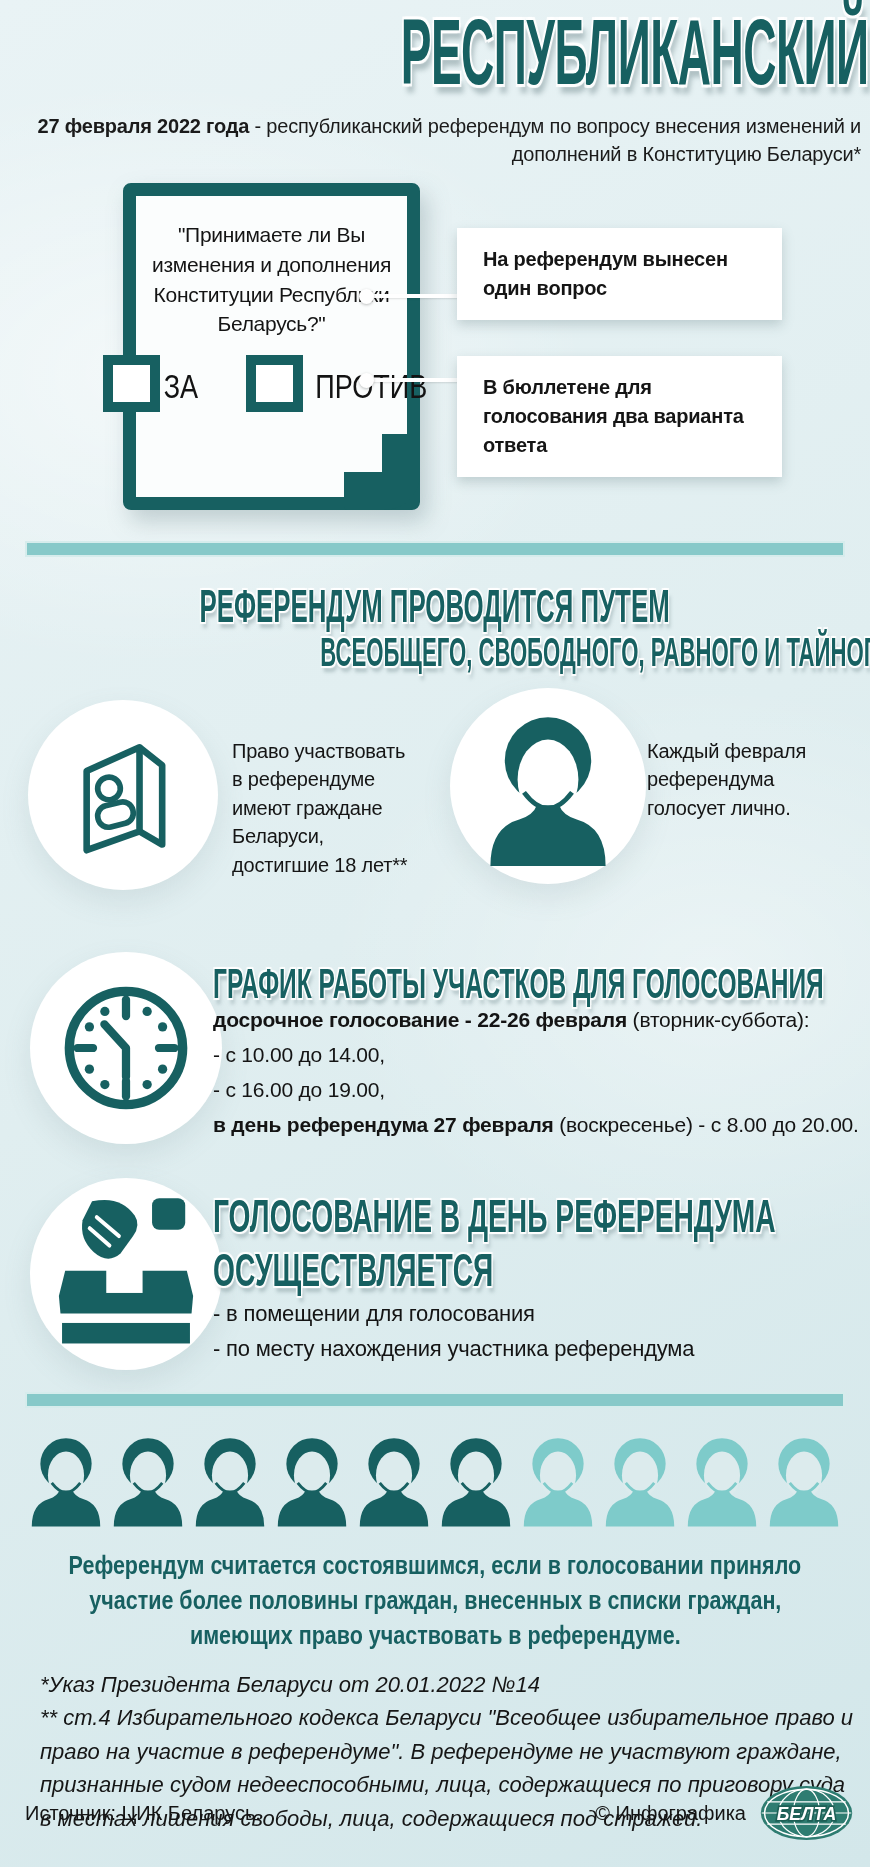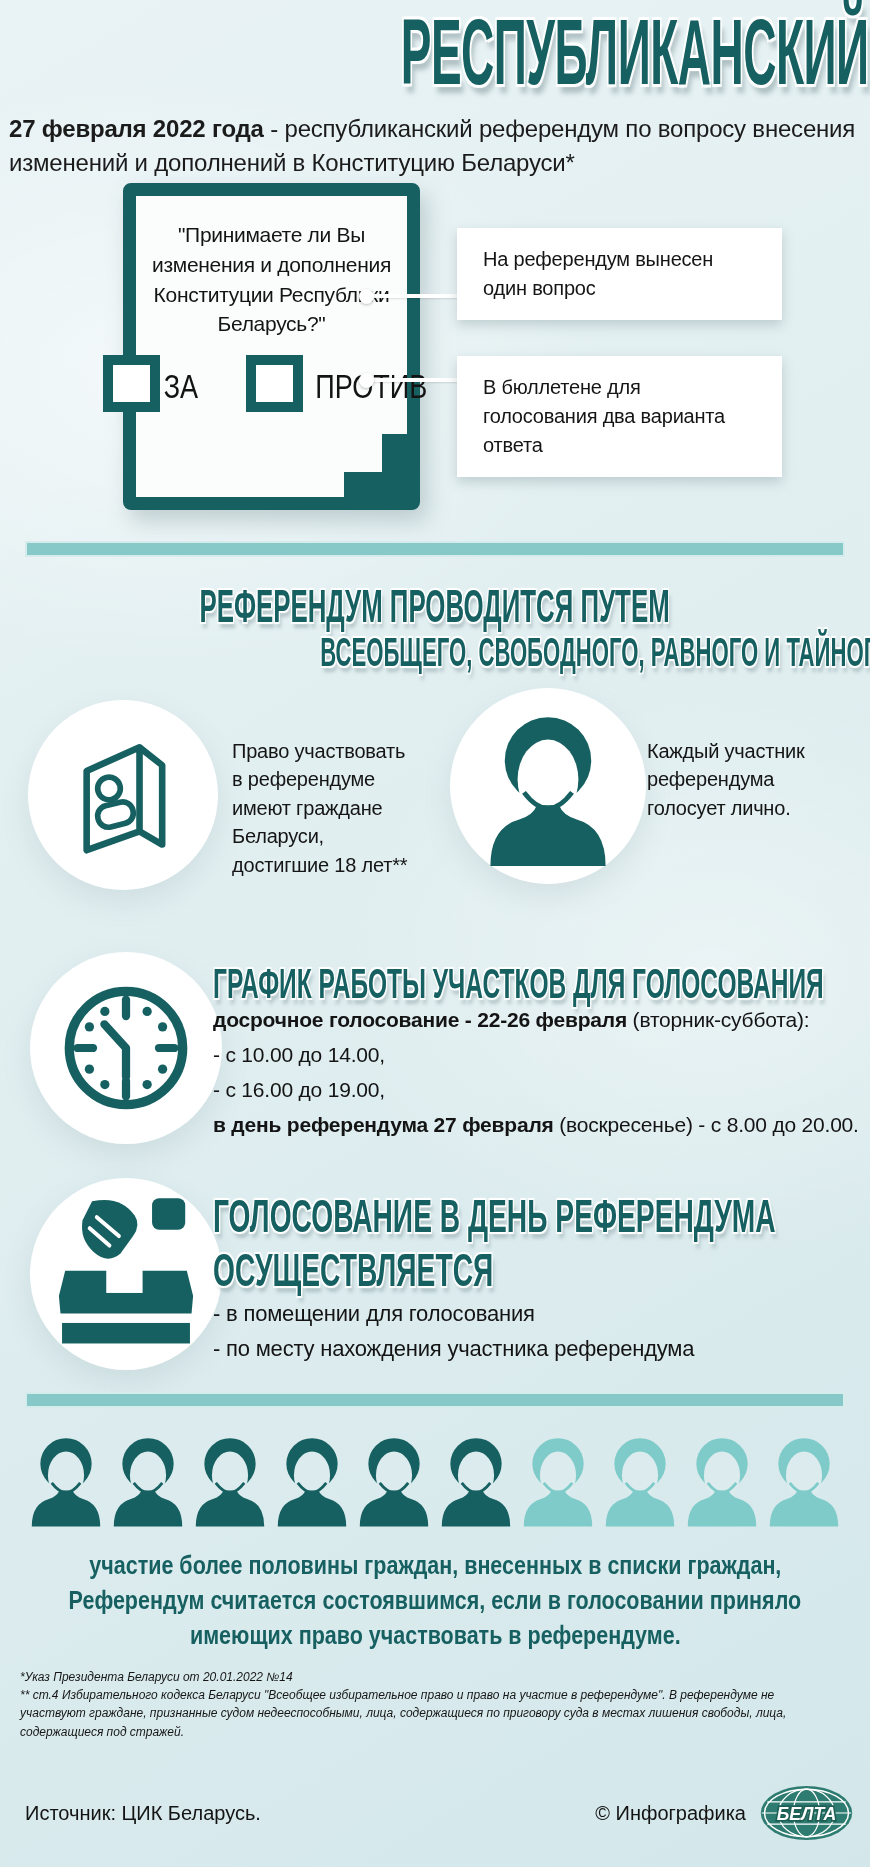--- a/index.html
+++ b/index.html
@@ -20,21 +20,21 @@
   .abs{position:absolute;}
   .condense{display:inline-block;white-space:nowrap;}
 
   
   .title{left:0;top:6px;width:870px;text-align:center;font-weight:bold;
          font-size:92px;line-height:1.02;color:var(--teal_dark);}
   .title .condense{transform:scaleX(.5);transform-origin:50% 50%;letter-spacing:-1px;
     text-shadow:3px 3px 1px rgba(255,255,255,.95),-3px -3px 1px rgba(255,255,255,.9),
                 3px -3px 1px rgba(255,255,255,.9),-3px 3px 1px rgba(255,255,255,.9),
                 7px 9px 7px rgba(95,120,125,.4);}
-  .subtitle{left:9px;top:112px;width:852px;text-align:left;font-size:24px;line-height:1.4;letter-spacing:-.2px;}
+  .subtitle{left:9px;top:112px;width:852px;text-align:right;font-size:20px;line-height:1.4;letter-spacing:-.2px;}
   .subtitle b{letter-spacing:-.2px;}
 
   
   .ballot{left:123px;top:183px;width:297px;height:327px;box-sizing:border-box;
           border:13px solid var(--teal_dark);border-radius:8px;background:#fbfdfd;
           box-shadow:7px 11px 22px rgba(110,135,140,.35);}
   .fold{position:absolute;right:-13px;bottom:-13px;width:76px;height:76px;
         background:var(--teal_dark);border-radius:0 0 36px 4px;}
   .fold::before{content:"";position:absolute;left:0;top:0;width:38px;height:38px;background:#fbfdfd;}
   .question{margin:24px 14px 0;text-align:center;font-size:21px;line-height:1.42;letter-spacing:-.3px;color:#141414;}
@@ -43,21 +43,21 @@
   .cbox{width:57px;height:57px;box-sizing:border-box;border:10px solid var(--teal_dark);background:#fff;}
   .cbox-label{margin-top:6px;font-size:33px;color:#131313;}
   .cbox-label .condense{transform:scaleX(.82);transform-origin:50% 50%;}
 
   
   .cline{position:absolute;height:4px;background:#fff;box-shadow:0 1px 2px rgba(0,0,0,.12);}
   .cdot{position:absolute;width:15px;height:15px;border-radius:50%;background:#fff;
         box-shadow:0 1px 3px rgba(0,0,0,.25);}
   .callout{position:absolute;width:325px;box-sizing:border-box;background:#fff;
            box-shadow:0 5px 11px rgba(100,125,130,.3);padding:17px 26px;
-           font-size:20px;line-height:1.45;letter-spacing:-.2px;color:#151515;}
+           font-size:20px;line-height:1.45;letter-spacing:-.2px;color:#151515;font-weight:bold;}
 
   
   .divider{position:absolute;left:25px;width:820px;height:16px;box-sizing:border-box;
            background:var(--divider);border:2px solid #d6ecec;}
 
   
   .sec-h{font-weight:bold;color:var(--teal_dark);line-height:1;}
   .sec-h .condense{transform-origin:0 50%;
     text-shadow:2px 2px 1px rgba(255,255,255,.95),-2px -2px 1px rgba(255,255,255,.9),
                 2px -2px 1px rgba(255,255,255,.9),-2px 2px 1px rgba(255,255,255,.9),
@@ -74,22 +74,22 @@
   .bullets{position:absolute;left:213px;top:1296px;font-size:22px;line-height:1.6;letter-spacing:-.2px;white-space:nowrap;color:#141414;}
 
   
   .people{position:absolute;left:28px;top:1430px;width:814px;display:flex;justify-content:space-between;}
   .people svg{display:block;}
   .quorum{position:absolute;left:0;top:1548px;width:870px;text-align:center;
           font-weight:bold;font-size:25px;line-height:1.4;color:var(--teal_dark);}
   .quorum .condense{transform:scaleX(.86);transform-origin:50% 50%;}
 
   
-  .footnotes{position:absolute;left:20px;top:1668px;width:820px;font-style:italic;
-             font-size:12px;line-height:1.52;color:#161616;}
+  .footnotes{position:absolute;left:40px;top:1668px;width:820px;font-style:italic;
+             font-size:22px;line-height:1.52;color:#161616;}
   .footnotes div{margin:0;}
   .footer{position:absolute;left:25px;top:1785px;width:830px;height:56px;
           display:flex;justify-content:space-between;align-items:center;font-size:20px;color:#141414;}
   .footer-right{display:flex;align-items:center;gap:12px;text-align:center;}
 </style>
 </head>
 <body>
 
 <div class="page">
 
@@ -145,21 +145,21 @@
   <div class="body-txt" style="left:213px;top:737px;width:188px;">Право участвовать в референдуме имеют граждане Беларуси, достигшие 18 лет**</div>
 
   <div class="circle" style="left:450px;top:688px;width:196px;height:196px;">
     <svg width="128" height="160" viewBox="0 0 80 100">
       <circle cx="40" cy="34" r="27" fill="#176061"></circle>
       <ellipse cx="40" cy="46" rx="19" ry="25" fill="#ffffff"></ellipse>
       <path d="M25 54 Q40 74 55 54" fill="none" stroke="#176061" stroke-width="3"></path>
       <path d="M4 100 Q4 76 22 71 Q31 68 33 62 L47 62 Q49 68 58 71 Q76 76 76 100 Z" fill="#176061"></path>
     </svg>
   </div>
-  <div class="body-txt" style="left:628px;top:737px;width:175px;">Каждый участник референдума голосует лично.</div>
+  <div class="body-txt" style="left:628px;top:737px;width:175px;">Каждый февраля референдума голосует лично.</div>
 
   <div class="circle" style="left:30px;top:952px;width:192px;height:192px;">
     <svg width="134" height="134" viewBox="0 0 130 130">
       <circle cx="65" cy="65" r="55" fill="none" stroke="#176061" stroke-width="9"></circle>
       <g stroke="#176061" stroke-width="8" stroke-linecap="round">
         <line x1="65" y1="18" x2="65" y2="34"></line>
         <line x1="112" y1="65" x2="97" y2="65"></line>
         <line x1="65" y1="112" x2="65" y2="97"></line>
         <line x1="18" y1="65" x2="33" y2="65"></line>
       </g>
@@ -268,22 +268,22 @@
       </svg>
       <svg width="76" height="98" viewBox="0 0 80 100">
         <circle cx="40" cy="34" r="27" fill="#7ecbca"></circle>
         <ellipse cx="40" cy="46" rx="19" ry="25" fill="#dcebed"></ellipse>
         <path d="M25 54 Q40 74 55 54" fill="none" stroke="#7ecbca" stroke-width="3"></path>
         <path d="M4 100 Q4 76 22 71 Q31 68 33 62 L47 62 Q49 68 58 71 Q76 76 76 100 Z" fill="#7ecbca"></path>
       </svg>
     </div>
 
   <div class="quorum">
+    <div><span class="condense">Референдум считается состоявшимся, если в голосовании приняло</span></div>
     <div><span class="condense">участие более половины граждан, внесенных в списки граждан,</span></div>
-    <div><span class="condense">Референдум считается состоявшимся, если в голосовании приняло</span></div>
     <div><span class="condense">имеющих право участвовать в референдуме.</span></div>
   </div>
 
   <div class="footnotes">
     <div>*Указ Президента Беларуси от 20.01.2022 №14</div>
     <div>** ст.4 Избирательного кодекса Беларуси "Всеобщее избирательное право и право на участие в референдуме". В референдуме не участвуют граждане, признанные судом недееспособными, лица, содержащиеся по приговору суда в местах лишения свободы, лица, содержащиеся под стражей.</div>
   </div>
 
   <div class="footer">
     <div>Источник: ЦИК Беларусь.</div>

